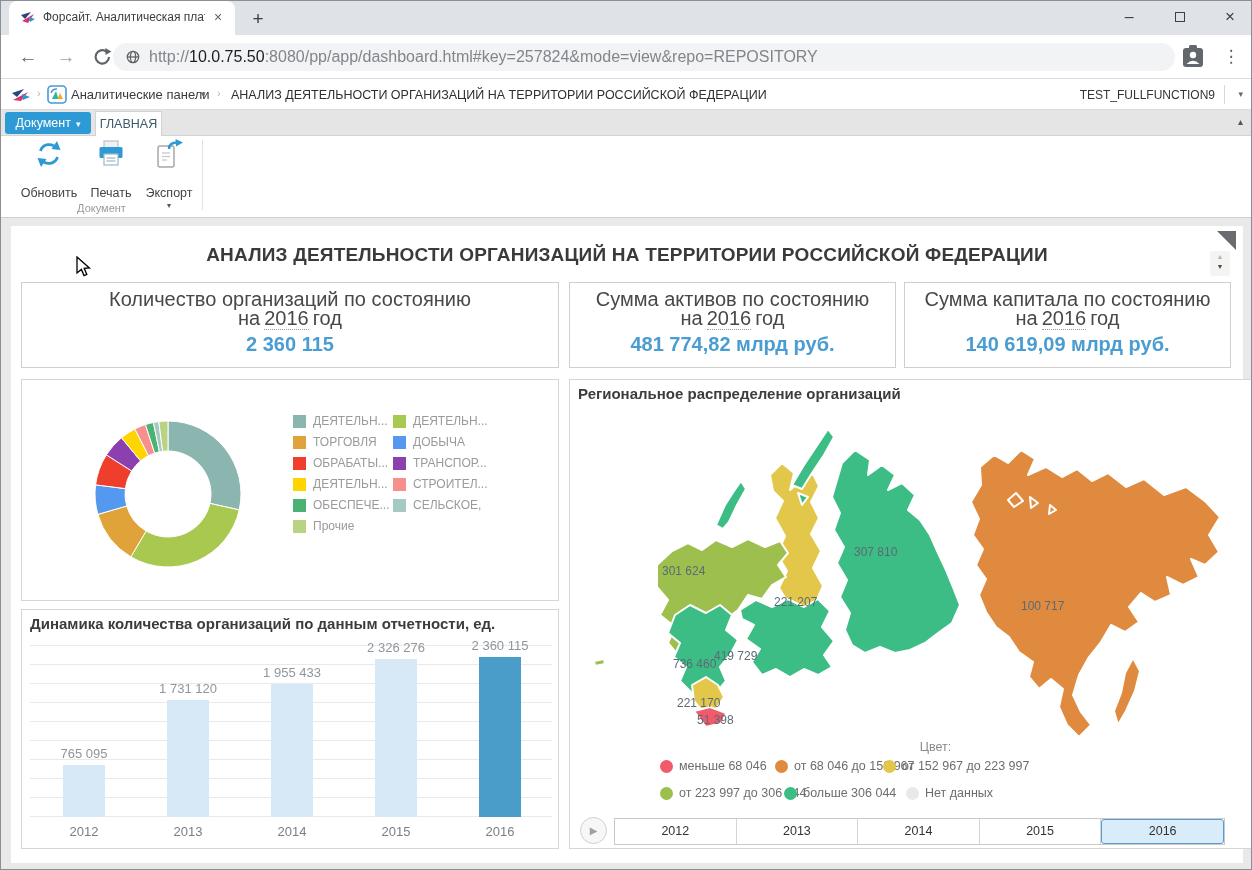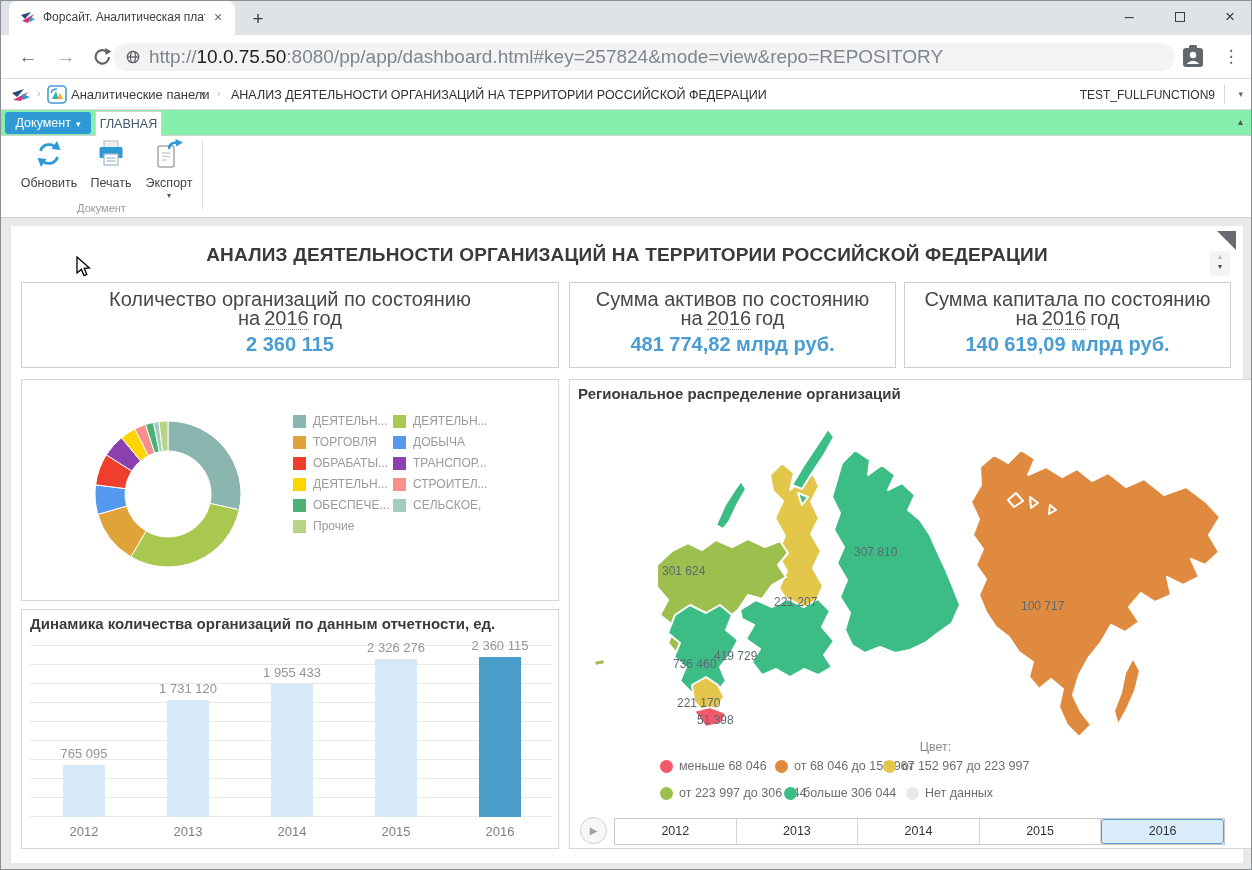--- a/index.html
+++ b/index.html
@@ -16,42 +16,42 @@
   .newtab { position:absolute; left:244px; top:5px; width:26px; height:26px; text-align:center; line-height:25px; font-size:19px; color:#3c4043; }
   .wincontrols { position:absolute; right:0; top:0; height:33px; }
   .winbtn { display:inline-block; width:46px; height:33px; text-align:center; line-height:32px; font-size:16px; color:#3c4043; vertical-align:top; }
   .maxbox { display:inline-block; width:10px; height:10px; border:1.3px solid #3c4043; margin-top:11px; }
   .winbtn.closew { font-size:17px; }
 
   
   .toolbar { position:absolute; left:0; top:34px; width:1252px; height:44px; background:#fff; border-bottom:1px solid #dadce0; }
   .navic { position:absolute; top:9px; width:26px; height:26px; text-align:center; line-height:25px; font-size:19px; color:#5f6368; }
   .urlbar { position:absolute; left:112px; top:8px; width:1062px; height:28px; background:#f1f3f4; border-radius:14px; }
-  .urltext { position:absolute; left:36px; top:0; height:28px; line-height:28px; font-size:19px; color:#80868b; white-space:nowrap; }
+  .urltext { position:absolute; left:36px; top:0; height:28px; line-height:28px; font-size:16px; color:#80868b; white-space:nowrap; }
   .urlhost { color:#202124; }
   .menudots { position:absolute; right:12px; top:9px; width:20px; height:26px; text-align:center; line-height:25px; font-size:17px; color:#5f6368; }
 
   
   .crumbbar { position:absolute; left:0; top:78px; width:1252px; height:31px; background:#fff; border-bottom:1px solid #dcdcdc; }
   .chev { position:absolute; top:8px; font-size:11px; color:#b3b3b3; }
   .crumbmenu { position:absolute; left:70px; top:8px; font-size:13px; color:#3a3a3a; }
   .crumbcaret { position:absolute; top:10px; font-size:9px; color:#666; }
   .crumbpage { position:absolute; left:206px; top:9px; font-size:12.5px; color:#2f2f2f; }
   .crumbuser { position:absolute; right:38px; top:9px; font-size:12px; color:#333; }
   .crumbdivider { position:absolute; right:28px; top:6px; width:1px; height:19px; background:#d7d7d7; }
 
   
-  .ribbontabs { position:absolute; left:0; top:109px; width:1252px; height:26px; background:#86efac; border-bottom:1px solid #d2d2d2; }
+  .ribbontabs { position:absolute; left:0; top:109px; width:1252px; height:26px; background:#e5e5e5; border-bottom:1px solid #d2d2d2; }
   .docbtn { position:absolute; left:4px; top:2px; width:86px; height:22px; background:#2d9ad5; border-radius:3px; color:#fff; font-size:12.5px; text-align:center; line-height:22px; }
   .docbtn .ct { font-size:9px; margin-left:5px; }
   .hometab { position:absolute; left:94px; top:1px; width:67px; height:25px; background:#fff; border:1px solid #d2d2d2; border-bottom:none; z-index:2; text-align:center; line-height:24px; font-size:12.5px; color:#3c5a6b; }
   .ribcollapse { position:absolute; right:10px; top:6px; font-size:10px; color:#555; }
   .ribbonbody { position:absolute; left:0; top:135px; width:1252px; height:82px; background:#fff; border-bottom:1px solid #cfcfcf; }
   .rbtn { position:absolute; top:3px; text-align:center; }
-  .rbtn .lbl { display:block; margin-top:3px; font-size:12.5px; color:#444; }
+  .rbtn .lbl { display:block; margin-top:13px; font-size:12.5px; color:#444; }
   .expcaret { display:block; margin-top:1px; font-size:8px; color:#555; }
   .groupdiv { position:absolute; left:201px; top:4px; width:1px; height:70px; background:#e2e2e2; }
   .grouplbl { position:absolute; left:0; top:66px; width:201px; text-align:center; font-size:11px; color:#9a9a9a; }
 
   
   .page { position:absolute; left:0; top:217px; width:1252px; height:653px; background:#e9e9e9; }
   .dash { position:absolute; left:10px; top:8px; width:1232px; height:637px; background:#fff; }
   .dtitle { position:absolute; left:0; top:18px; width:100%; text-align:center; font-size:19px; font-weight:bold; color:#3a3a3a; letter-spacing:0.2px; }
   .corner-tri { position:absolute; right:7px; top:5px; width:0; height:0; border-top:19px solid #686c70; border-left:19px solid transparent; }
   .spinbox { position:absolute; right:13px; top:25px; width:20px; height:25px; background:#f4f4f2; border-radius:2px; text-align:center; }

